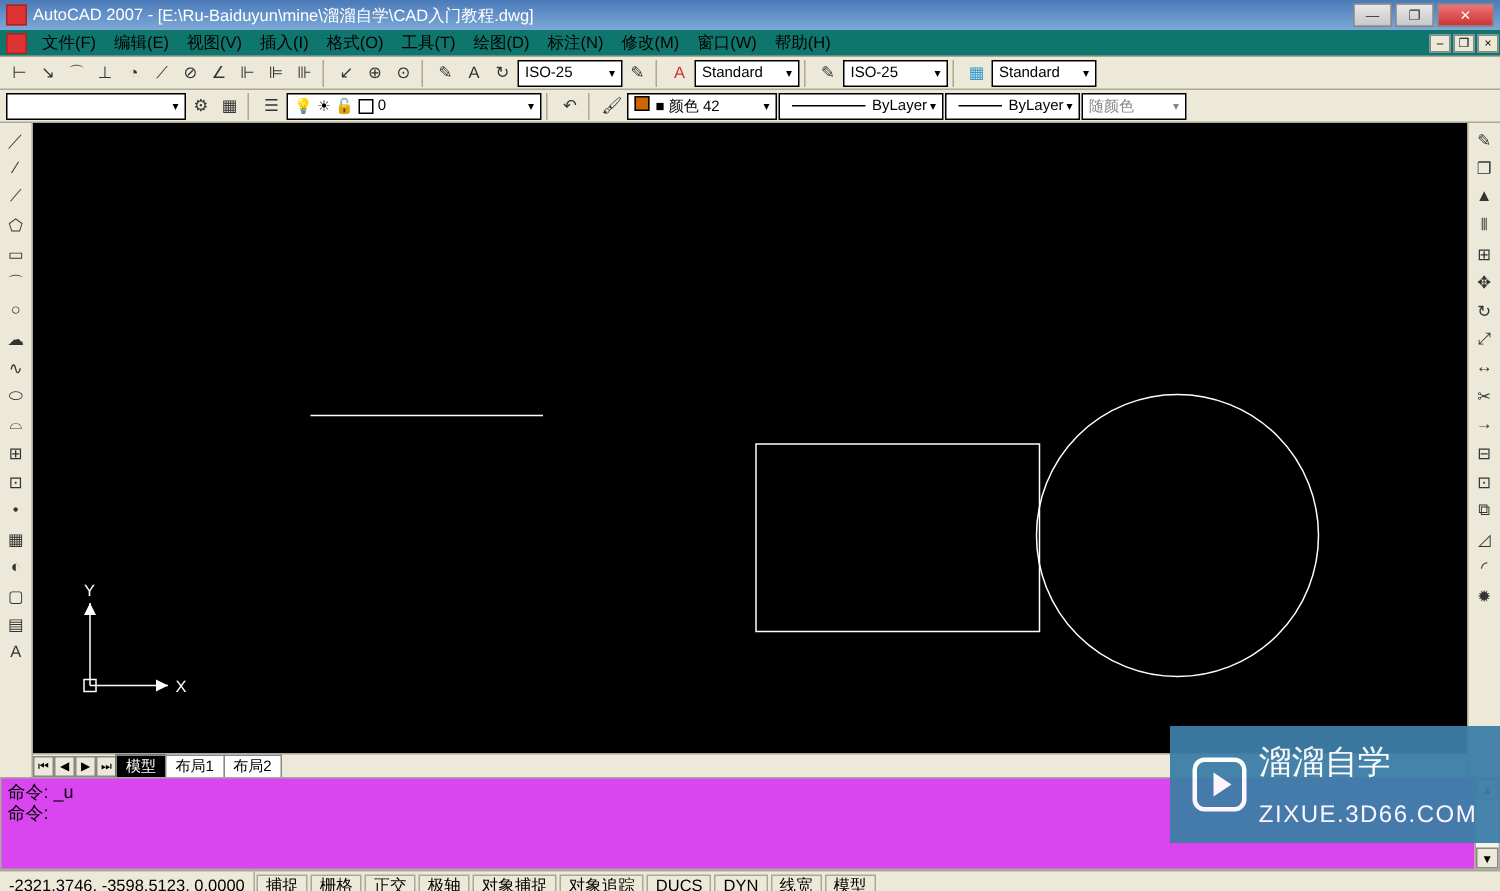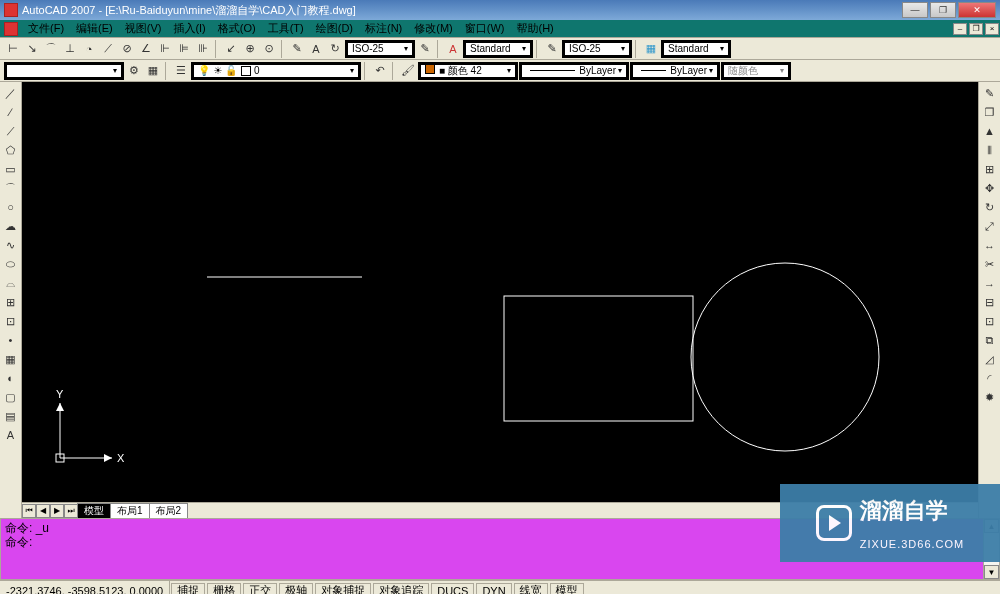--- a/index.html
+++ b/index.html
@@ -13,21 +13,21 @@
     
     .menubar { height: 18px; background: #0f766e; display: flex; align-items: center; font-size: 11px; border-bottom: 1px solid #aca899; padding-left: 4px; }
     .menubar .micon { width: 14px; height: 14px; background: #d33; margin-right: 4px; border: 1px solid #a22; }
     .menuitem { padding: 0 6px; cursor: default; }
     .menubar .spacer { flex: 1; }
     .doc-ctrl { width: 14px; height: 12px; border: 1px solid #888; background: #ece9d8; margin: 0 1px; font-size: 8px; display: flex; align-items: center; justify-content: center; }
     
     .toolbar { height: 22px; background: #ece9d8; border-bottom: 1px solid #aca899; display: flex; align-items: center; padding: 0 4px; gap: 1px; }
     .tbtn { width: 18px; height: 18px; border: 1px solid transparent; display: flex; align-items: center; justify-content: center; font-size: 11px; color: #333; }
     .tsep { width: 4px; height: 18px; border-left: 1px solid #aca899; margin: 0 2px; }
-    .tsel { height: 18px; border: 3px solid #000000; background: #fff; font-size: 10px; padding: 0 4px; display: flex; align-items: center; min-width: 70px; justify-content: space-between; }
+    .tsel { height: 18px; border: 1px solid #000000; background: #fff; font-size: 10px; padding: 0 4px; display: flex; align-items: center; min-width: 70px; justify-content: space-between; }
     .tsel .arrow { font-size: 8px; margin-left: 2px; }
     .color-swatch { width: 10px; height: 10px; background: #c60; border: 1px solid #000; display: inline-block; }
     
     .toolbar2 { height: 22px; background: #ece9d8; border-bottom: 1px solid #aca899; display: flex; align-items: center; padding: 0 4px; gap: 1px; }
     
     .main { display: flex; height: 436px; }
     .lefttools { width: 22px; background: #ece9d8; border-right: 1px solid #aca899; display: flex; flex-direction: column; align-items: center; padding-top: 2px; gap: 1px; }
     .righttools { width: 22px; background: #ece9d8; border-left: 1px solid #aca899; display: flex; flex-direction: column; align-items: center; padding-top: 2px; gap: 1px; }
     .vbtn { width: 18px; height: 18px; display: flex; align-items: center; justify-content: center; font-size: 11px; color: #333; }
     
@@ -49,22 +49,22 @@
     .strack { flex: 1; background: #f5f5f0; }
     
     .statusbar { height: 20px; background: #ece9d8; border-top: 1px solid #aca899; display: flex; align-items: center; font-size: 11px; }
     .coord { padding: 0 6px; border-right: 1px solid #aca899; height: 100%; display: flex; align-items: center; min-width: 150px; }
     .stog { padding: 0 5px; border: 1px solid #aca899; height: 16px; display: flex; align-items: center; margin: 0 1px; background: #ece9d8; }
     
     .watermark { position: absolute; right: 0; bottom: 32px; width: 220px; height: 78px; background: #3d7ea8; color: #fff; display: flex; align-items: center; justify-content: center; flex-direction: column; font-size: 13px; opacity: 0.95; }
     .watermark .logo { display: flex; align-items: center; gap: 8px; }
     .watermark .play { width: 36px; height: 36px; border: 3px solid #fff; border-radius: 8px; display: flex; align-items: center; justify-content: center; }
     .watermark .ptri { width: 0; height: 0; border-left: 12px solid #fff; border-top: 8px solid transparent; border-bottom: 8px solid transparent; margin-left: 3px; }
-    .watermark .txt { font-size: 22px; font-weight: bold; }
-    .watermark .sub { font-size: 11px; margin-top: 12px; letter-spacing: 1px; }
+    .watermark .txt { font-size: 22px; font-weight: normal; }
+    .watermark .sub { font-size: 16px; margin-top: 12px; letter-spacing: 1px; }
     
     .layer-swatch { width: 10px; height: 10px; border: 1px solid #000; display: inline-block; }
     .line-preview { flex: 1; height: 1px; background: #000; margin: 0 4px; }
   </style>
 </head>
 <body>
 
 <div class="titlebar">
   <div class="icon"></div>
   <span>AutoCAD 2007</span>

